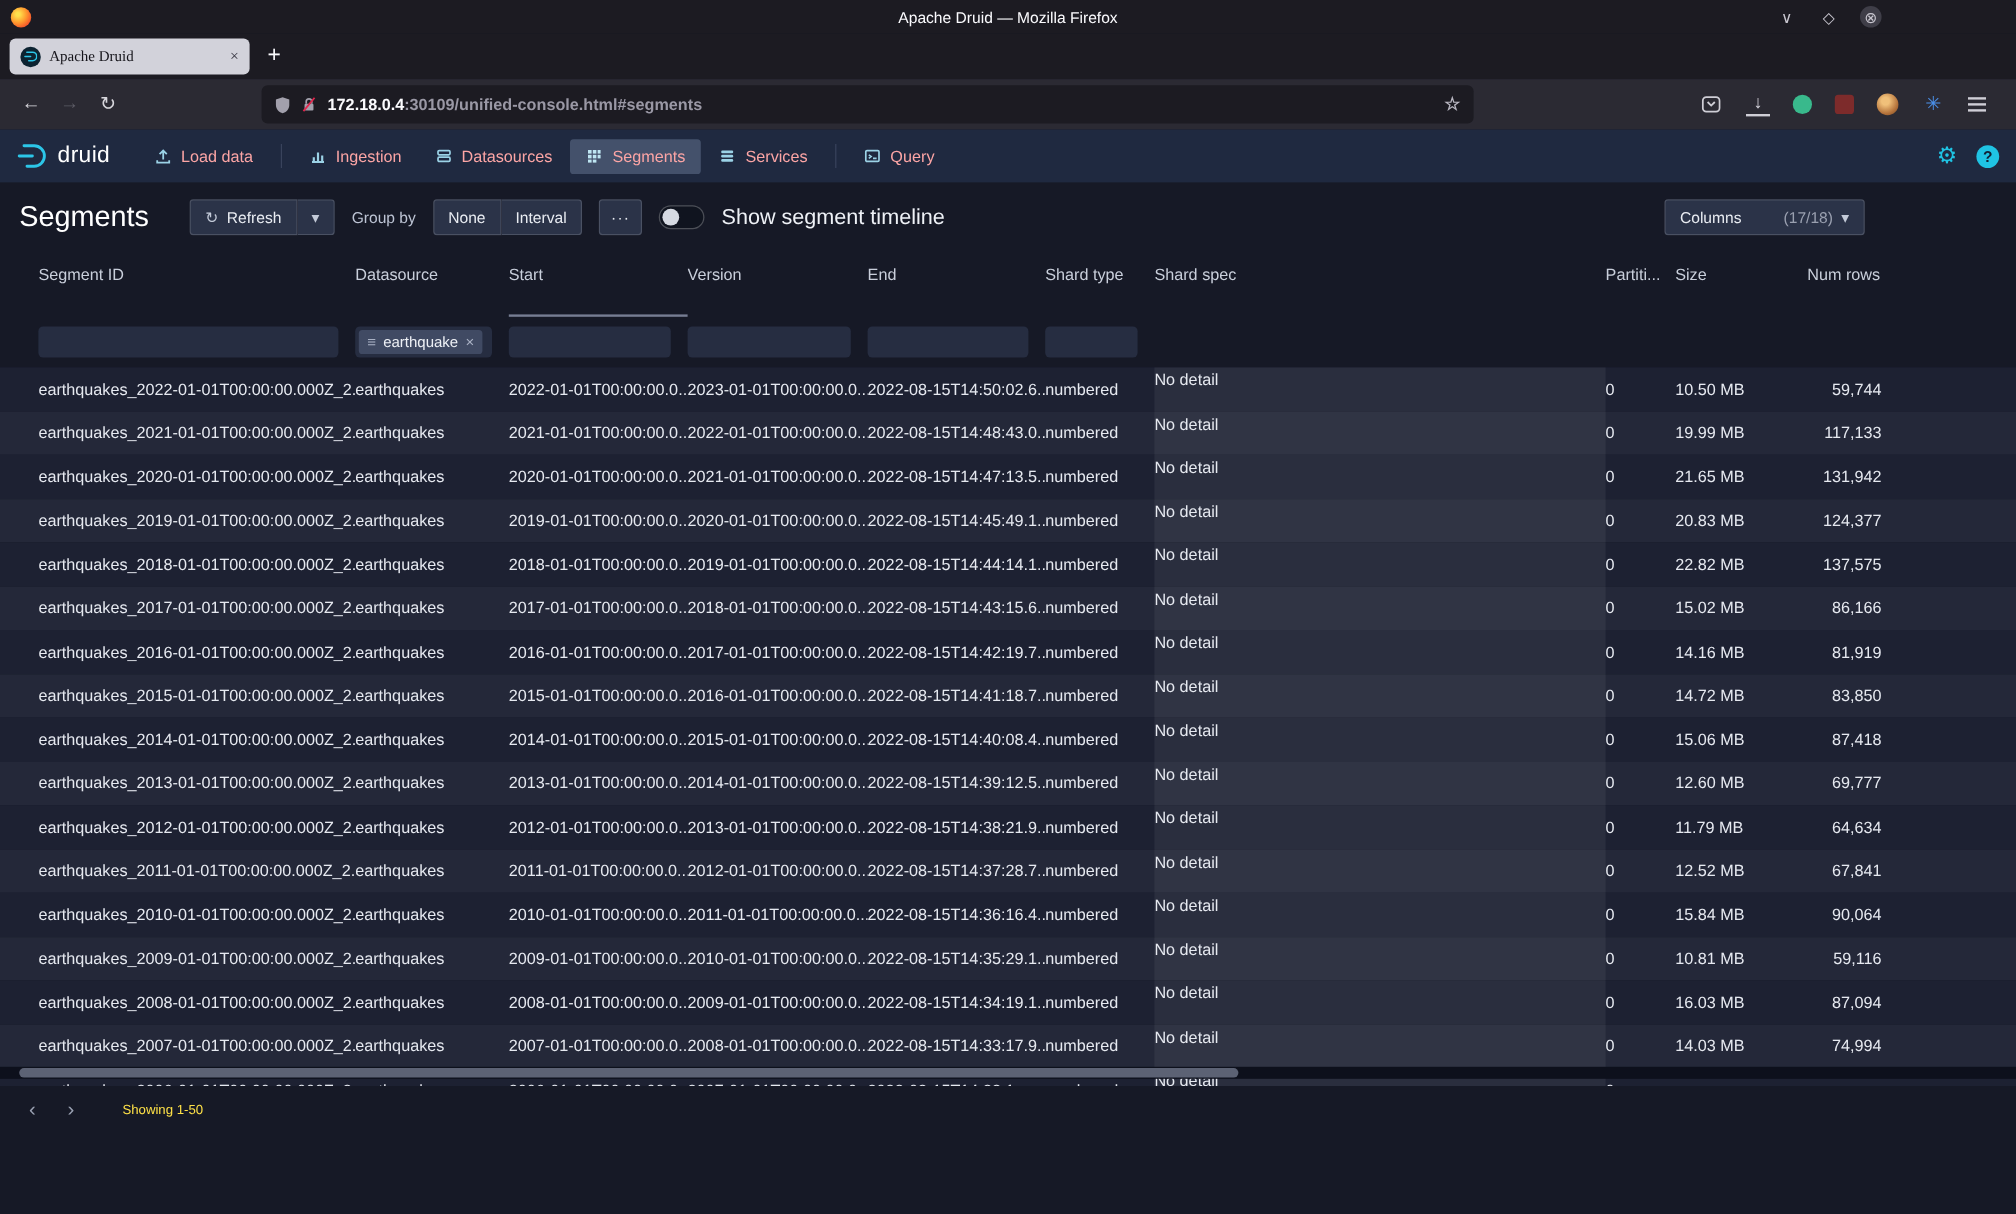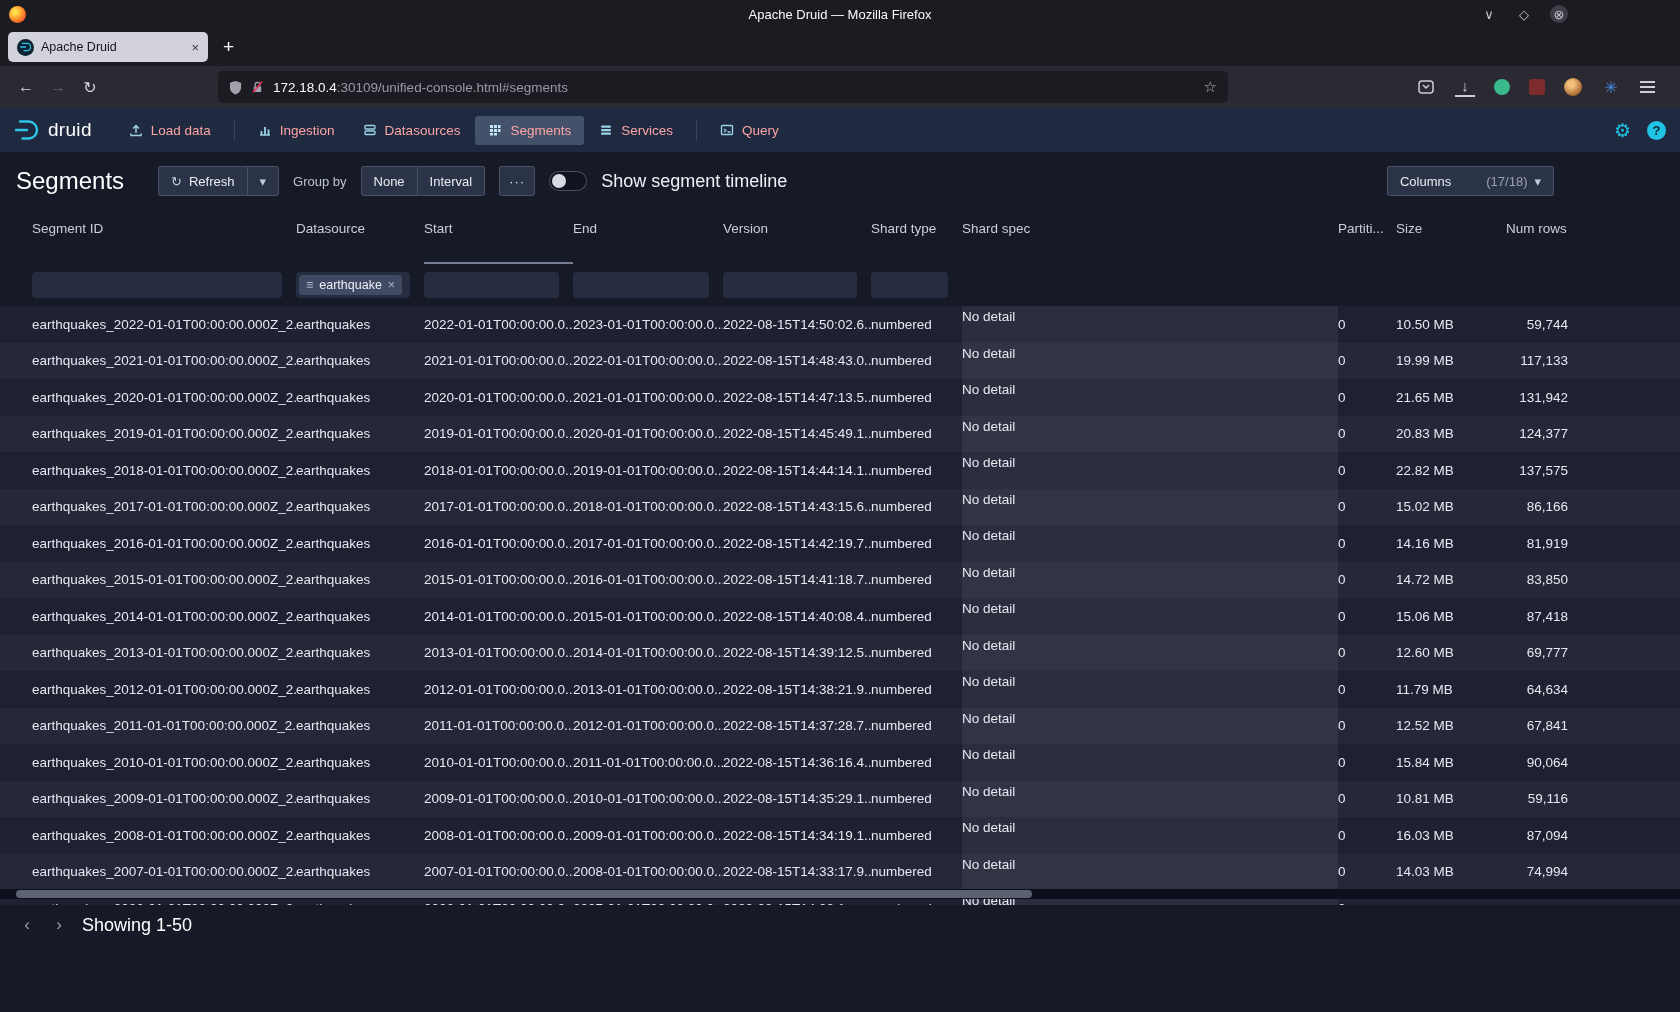--- a/index.html
+++ b/index.html
@@ -20,33 +20,33 @@
     background:radial-gradient(circle at 35% 35%, #ffe14d 10%, #ff9a2e 45%, #f5562a 75%, #c23a8e 100%);
   }
   .win-title { position:absolute; left:0; right:0; text-align:center; pointer-events:none; }
   .win-controls { margin-left:auto; display:flex; gap:17px; align-items:center; padding-right:112px; color:#c9c7d0; font-size:13px; }
   .win-controls span { display:inline-flex; width:18px; height:18px; align-items:center; justify-content:center; }
   .ctl-close { background:#3f3e48; border-radius:50%; }
 
   .tabbar { height:38px; background:#1c1b22; display:flex; align-items:center; }
   .tab {
     margin-left:8px; width:200px; height:30px; background:#d2d2da; border-radius:5px;
-    display:flex; align-items:center; padding:0 9px; color:#15141a; font-size:12.5px; gap:7px;
+    display:flex; align-items:center; padding:0 9px; color:#15141a; font-size:12.5px; gap:7px;font-family:Liberation Serif, serif;
   }
   .favicon { width:17px; height:17px; border-radius:50%; background:#0c2331; display:flex; align-items:center; justify-content:center; flex:none; }
   .tab-title { flex:1; white-space:nowrap; overflow:hidden; }
   .tab-close { color:#3a3944; font-size:13px; }
   .newtab-btn { color:#fbfbfe; font-size:19px; margin-left:15px; }
 
   .navbar { height:42px; background:#2b2a33; display:flex; align-items:center; padding:0 10px; }
   .nav-ic { width:32px; height:30px; display:flex; align-items:center; justify-content:center; color:#d7d6dc; font-size:16px; border-radius:4px; }
   .nav-ic.dim { color:#5d5c66; }
   .urlbar {
     width:1010px; height:32px; margin-left:112px; background:#1c1b22; border-radius:5px;
-    display:flex; align-items:center; padding:0 11px; gap:9px; font-size:13.5px;
+    display:flex; align-items:center; padding:0 11px; gap:9px; font-size:13.5px;font-weight:bold;
   }
   .url-text { flex:1; white-space:nowrap; overflow:hidden; }
   .url-host { color:#fbfbfe; }
   .url-rest { color:#9a98a5; }
   .url-star { color:#b9b7c2; font-size:15px; }
   .toolbar-icons { margin-left:auto; display:flex; align-items:center; gap:19px; padding-right:15px; }
   .ti { width:20px; height:20px; display:flex; align-items:center; justify-content:center; color:#cfced6; font-size:15px; }
   .dl-arrow { border-bottom:2px solid #cfced6; padding-bottom:1px; line-height:1; }
   .ext-green { width:16px; height:16px; border-radius:50%; background:#39b98c; }
   .ext-ublock { width:16px; height:16px; border-radius:3px; background:#7d2b2b; }
@@ -112,21 +112,21 @@
   .t-row:nth-child(odd) { background:#1d2132; }
   .t-row:nth-child(even) { background:#242839; }
   .cell { padding-right:12px; white-space:nowrap; overflow:hidden; }
   .cell.spec { align-self:stretch; background:rgba(255,255,255,.06); padding-top:3px; }
   .cell.num { text-align:right; padding-right:24px; }
   .hscroll { position:absolute; left:0; right:0; bottom:6px; height:10px; background:#0d101c; }
   .hscroll .thumb { position:absolute; left:16px; top:1px; width:1016px; height:8px; border-radius:4px; background:#5c6274; }
 
   .pager { height:40px; display:flex; align-items:center; padding-left:14px; gap:6px; }
   .pg-btn { width:26px; height:26px; display:flex; align-items:center; justify-content:center; color:#9aa1b2; font-size:17px; }
-  .showing { color:#ffffff; font-size:18px; margin-left:4px; }
+  .showing { color:#fde047; font-size:11px; margin-left:24px; }
 
   svg { display:block; }
 </style>
 </head>
 <body>
 
 <div class="titlebar">
   <div class="ff-logo"></div>
   <div class="win-title">Apache Druid — Mozilla Firefox</div>
   <div class="win-controls">
@@ -298,22 +298,22 @@
     <span>Columns</span>
     <span class="muted2">(17/18)</span>
     <span class="ic">▾</span>
   </button>
 </div>
 
 <div class="grid hdr-row">
   <div class="hdr-cell">Segment ID</div>
   <div class="hdr-cell">Datasource</div>
   <div class="hdr-cell hdr-sorted">Start</div>
+  <div class="hdr-cell">Version</div>
   <div class="hdr-cell">End</div>
-  <div class="hdr-cell">Version</div>
   <div class="hdr-cell">Shard type</div>
   <div class="hdr-cell">Shard spec</div>
   <div class="hdr-cell">Partiti...</div>
   <div class="hdr-cell">Size</div>
   <div class="hdr-cell">Num rows</div>
   <div></div>
 </div>
 
 <div class="grid filter-row">
   <div class="filter-cell"><input class="f-input" style=""></div>

